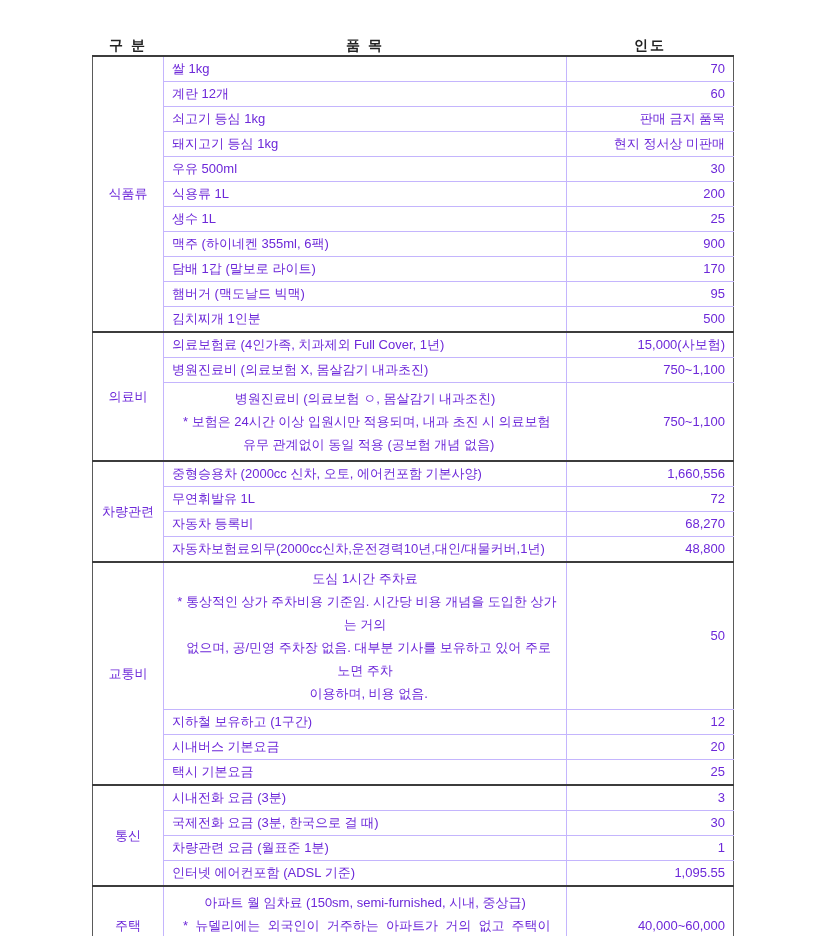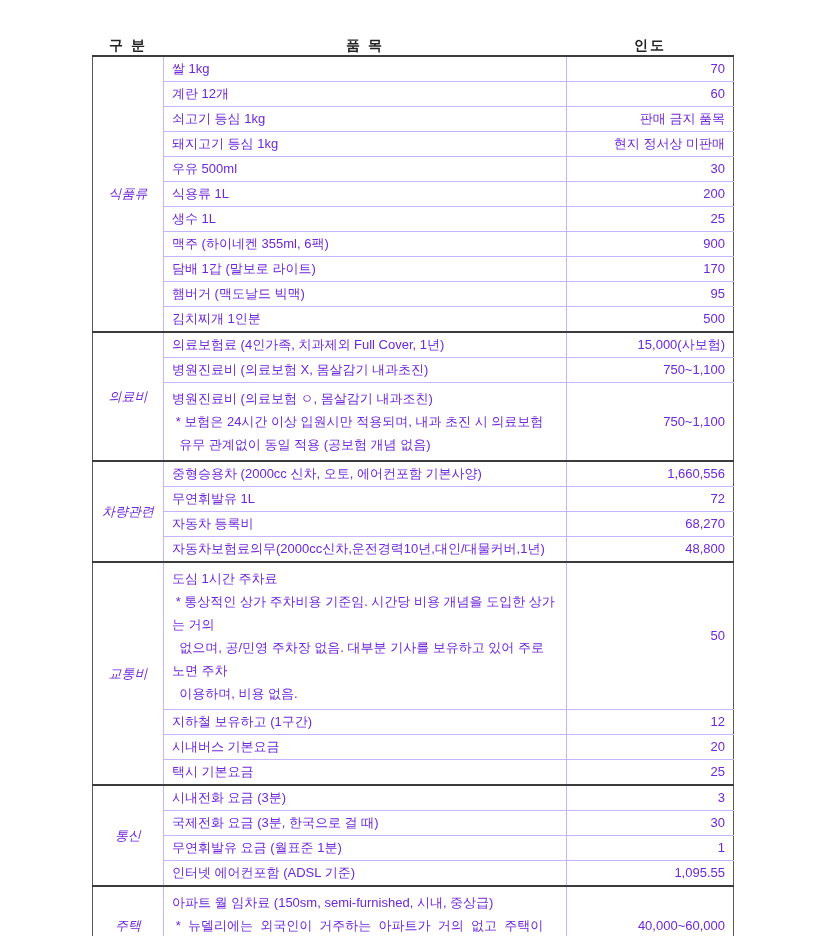--- a/index.html
+++ b/index.html
@@ -39,23 +39,23 @@
     border: 1px solid #c4b5fd;
     vertical-align: middle;
     line-height: 16px;
     padding: 4px 8px;
     color: #6d28d9;
   }
   td:first-child { border-left-color: #5a5a5a; }
   td:last-child  { border-right-color: #5a5a5a; padding-left: 16px; }
   tbody.group:last-child td { border-bottom-color: #5a5a5a; }
 
-  td.cat  { text-align: center; padding: 4px 2px; font-style: italic; }
+  td.cat  { text-align: center; padding: 4px 2px; }
   td.item { text-align: left; white-space: pre-wrap; }
-  td.item.multiline { line-height: 23px; }
+  td.item.multiline { line-height: 23px; text-align: center; }
   td.val  { text-align: right; }
 </style>
 </head>
 <body>
 
 <div class="page">
   <table class="doc-table">
     <colgroup>
       <col class="c-cat">
       <col class="c-item">
@@ -177,21 +177,21 @@
         <tr>
           <td class="cat" rowspan="4">통신</td>
           <td class="item">시내전화 요금 (3분)</td>
           <td class="val">3</td>
         </tr>
         <tr>
           <td class="item">국제전화 요금 (3분, 한국으로 걸 때)</td>
           <td class="val">30</td>
         </tr>
         <tr>
-          <td class="item">무연휘발유 요금 (월표준 1분)</td>
+          <td class="item">차량관련 요금 (월표준 1분)</td>
           <td class="val">1</td>
         </tr>
         <tr>
           <td class="item">인터넷 에어컨포함 (ADSL 기준)</td>
           <td class="val">1,095.55</td>
         </tr>
       </tbody>
       <tbody class="group">
         <tr>
           <td class="cat" rowspan="1">주택</td>

